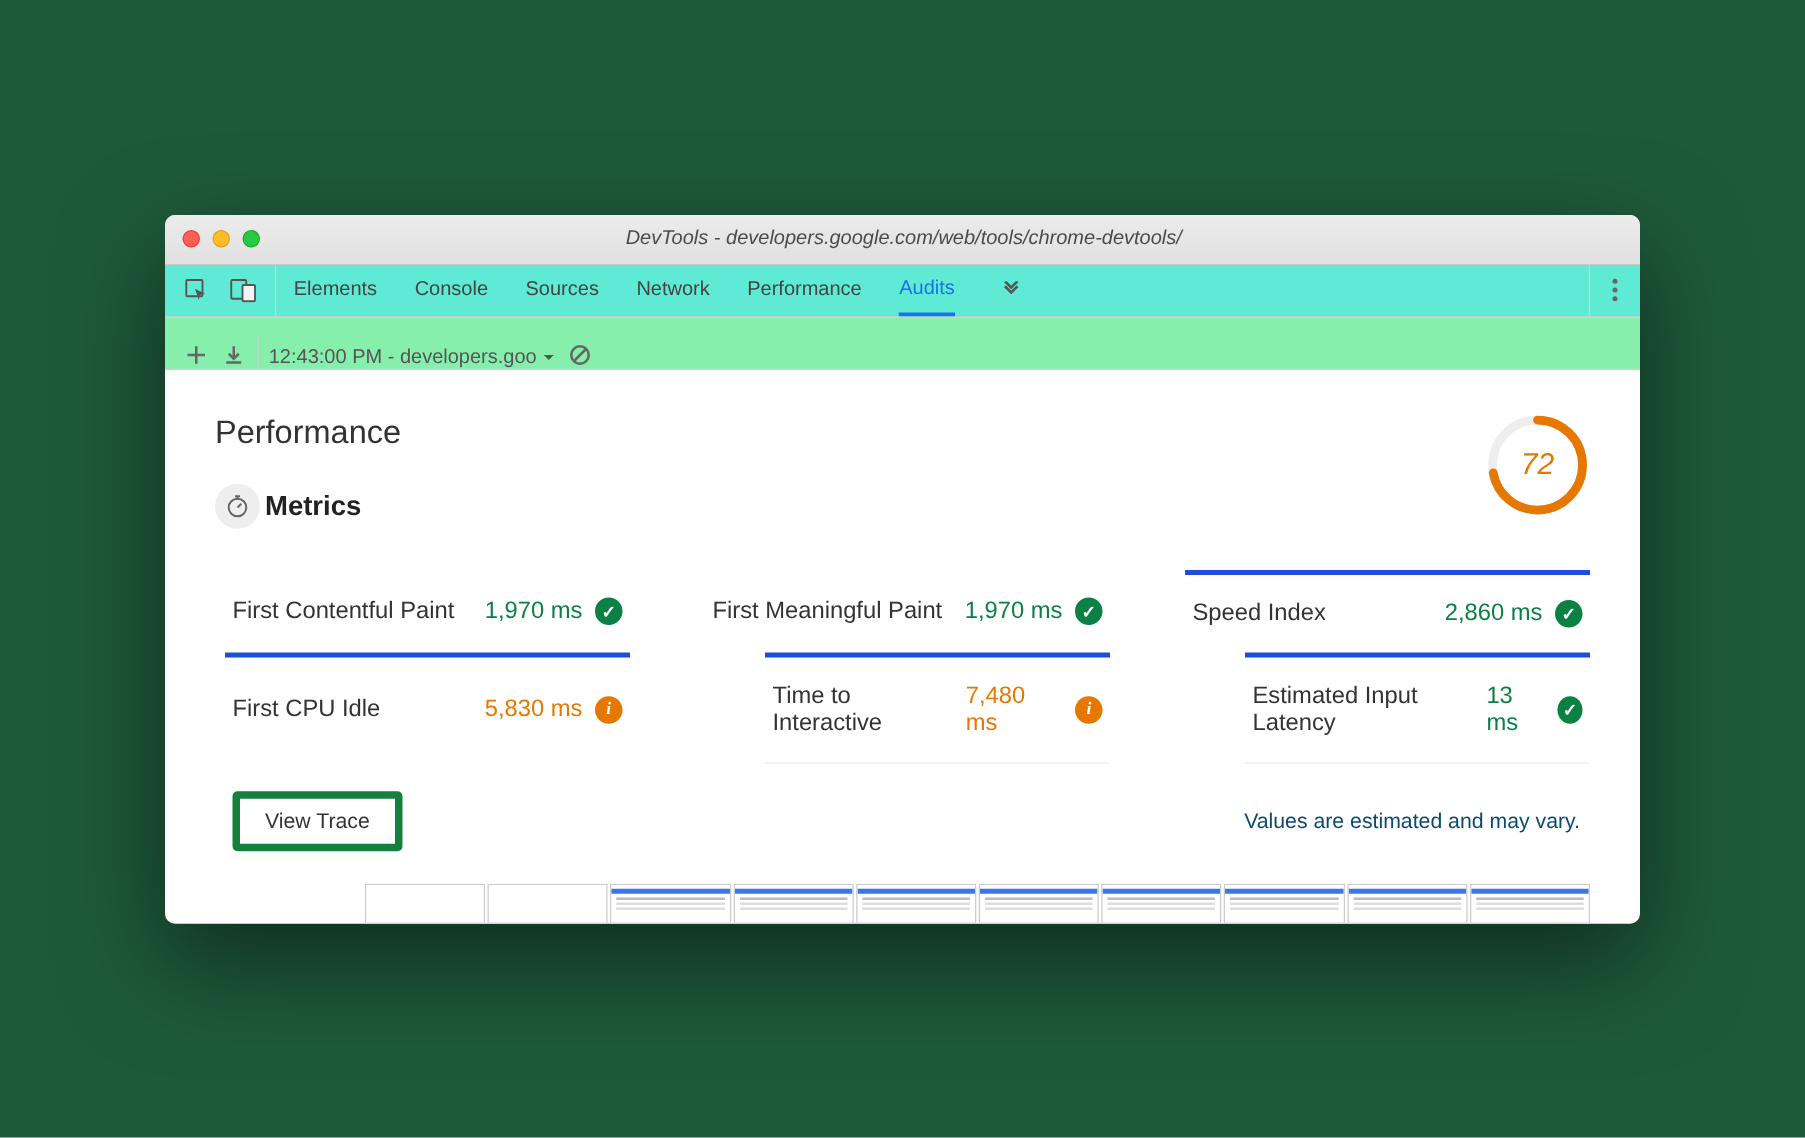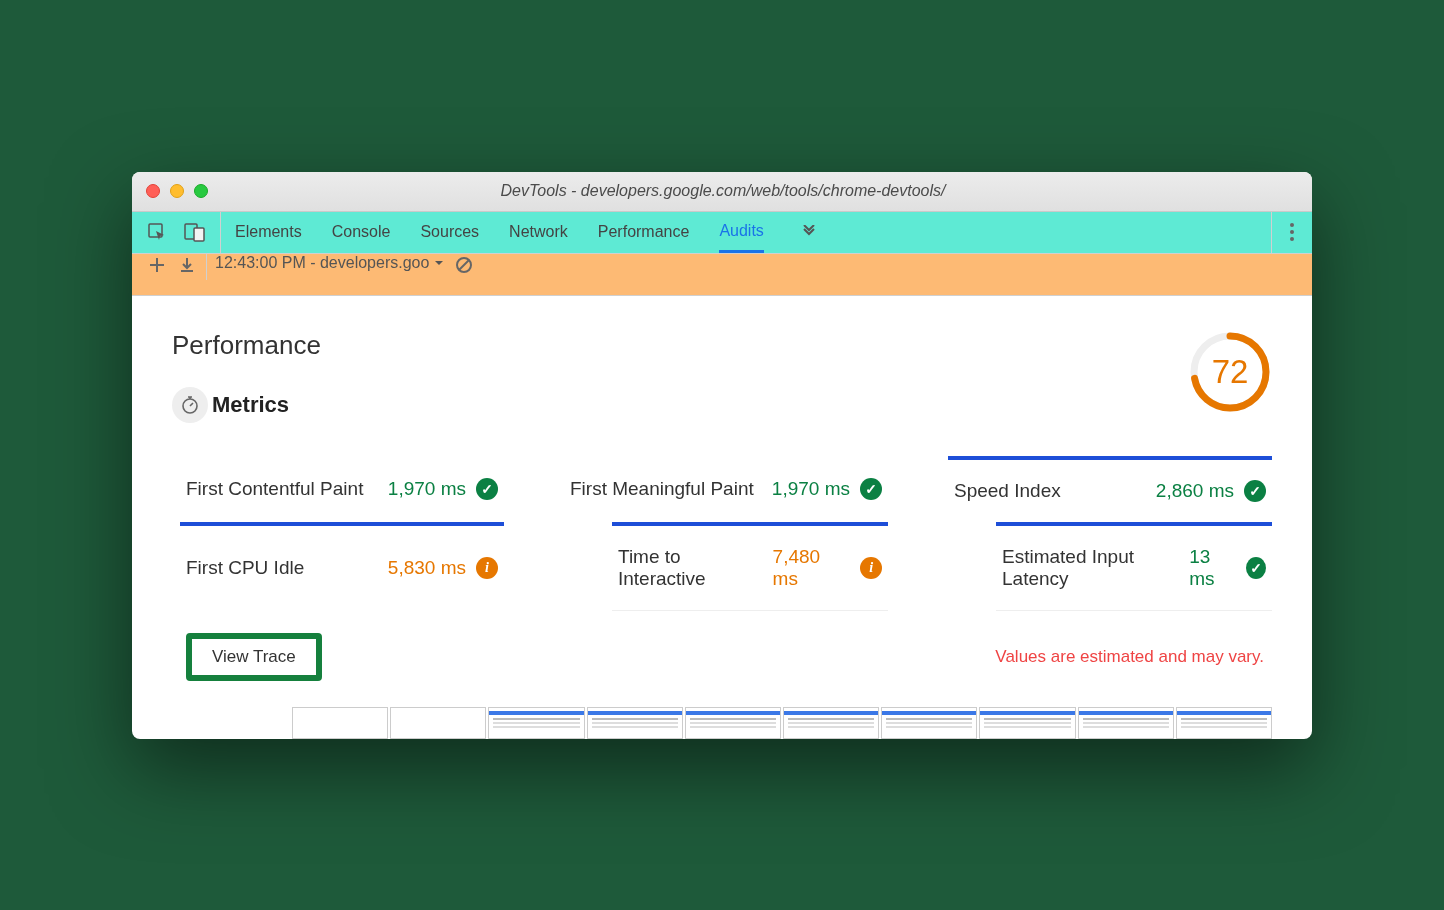--- a/index.html
+++ b/index.html
@@ -54,44 +54,44 @@
   .icon-btn { width: 22px; height: 22px; display: flex; align-items: center; justify-content: center; color: #555; cursor: pointer; }
   .tabs { display: flex; align-items: stretch; flex: 1; padding-left: 14px; gap: 30px; }
   .tab { display: flex; align-items: center; cursor: pointer; color: #444; }
   .tab.active { color: #1a73e8; border-bottom: 3px solid #1a73e8; }
   .tab-more { display: flex; align-items: center; padding: 0 6px; cursor: pointer; }
   .tb-right { display: flex; align-items: center; padding: 0 18px; border-left: 1px solid #d0d0d0; }
   .dots { display:flex; flex-direction:column; gap:3px; cursor:pointer;}
   .dots span { width:4px; height:4px; background:#666; border-radius:50%; }
   .toolbar {
     height: 42px;
-    background: #fdba74;
+    background: #86efac;
     border-bottom: 1px solid #d0d0d0;
     display: flex;
-    align-items: flex-start;
+    align-items: flex-end;
     padding: 0 14px;
     gap: 8px;
     font-size: 16px;
     color: #555;
   }
   .dropdown { display: flex; align-items: center; cursor: pointer; gap: 4px; }
   .content { padding: 34px 40px 0 40px; background: #fff; }
   .header-row { display: flex; justify-content: space-between; align-items: flex-start; }
   .section-title { font-size: 26px; color: #333; font-weight: 400; margin-bottom: 26px; }
   .metrics-head { display:flex; align-items:center; gap:4px; margin-bottom: 33px; }
   .metrics-icon {
     width: 36px; height: 36px; border-radius: 50%; background: #eee;
     display:flex; align-items:center; justify-content:center; color:#666;
   }
   .metrics-title { font-size: 22px; font-weight: 700; color: #222; }
   .gauge { position: relative; width: 84px; height: 84px; }
   .gauge svg { transform: rotate(-90deg); }
   .gauge-text {
     position:absolute; inset:0; display:flex; align-items:center; justify-content:center;
-    font-size: 33px; color: #e67700; font-weight: 400;
+    font-size: 24px; color: #e67700; font-weight: 400; font-style: italic;
   }
   .metrics-grid {
     display: grid;
     grid-template-columns: 1fr 1fr 1fr;
     column-gap: 60px;
     margin-left: 8px;
   }
   .metric-row {
     display:flex; align-items:center; justify-content:space-between;
     padding: 20px 6px;
@@ -112,21 +112,21 @@
   .ic-warn { background:#e67700; font-family: Georgia, serif; font-style: italic; font-weight:700; }
   .footer-row {
     display:flex; align-items:center; justify-content:space-between;
     padding: 22px 8px 26px 14px;
     font-size: 17px;
   }
   .view-trace {
     border: 6px solid #15803d; background:#fff; border-radius:4px;
     padding: 8px 20px; font-size: 17px; color:#333; cursor:pointer;
   }
-  .footer-note { color:#ef4444; }
+  .footer-note { color:#0c4a6e; }
   .thumbs {
     display:flex; gap:2px; padding: 0 40px 0 160px; height: 32px; overflow:hidden;
   }
   .thumb {
     flex: 1; border:1px solid #ccc; background:#fff; position:relative; overflow:hidden;
   }
   .thumb::before {
     content:""; position:absolute; top:3px; left:0; right:0; height:4px; background:#3b78e7;
   }
   .thumb::after {

